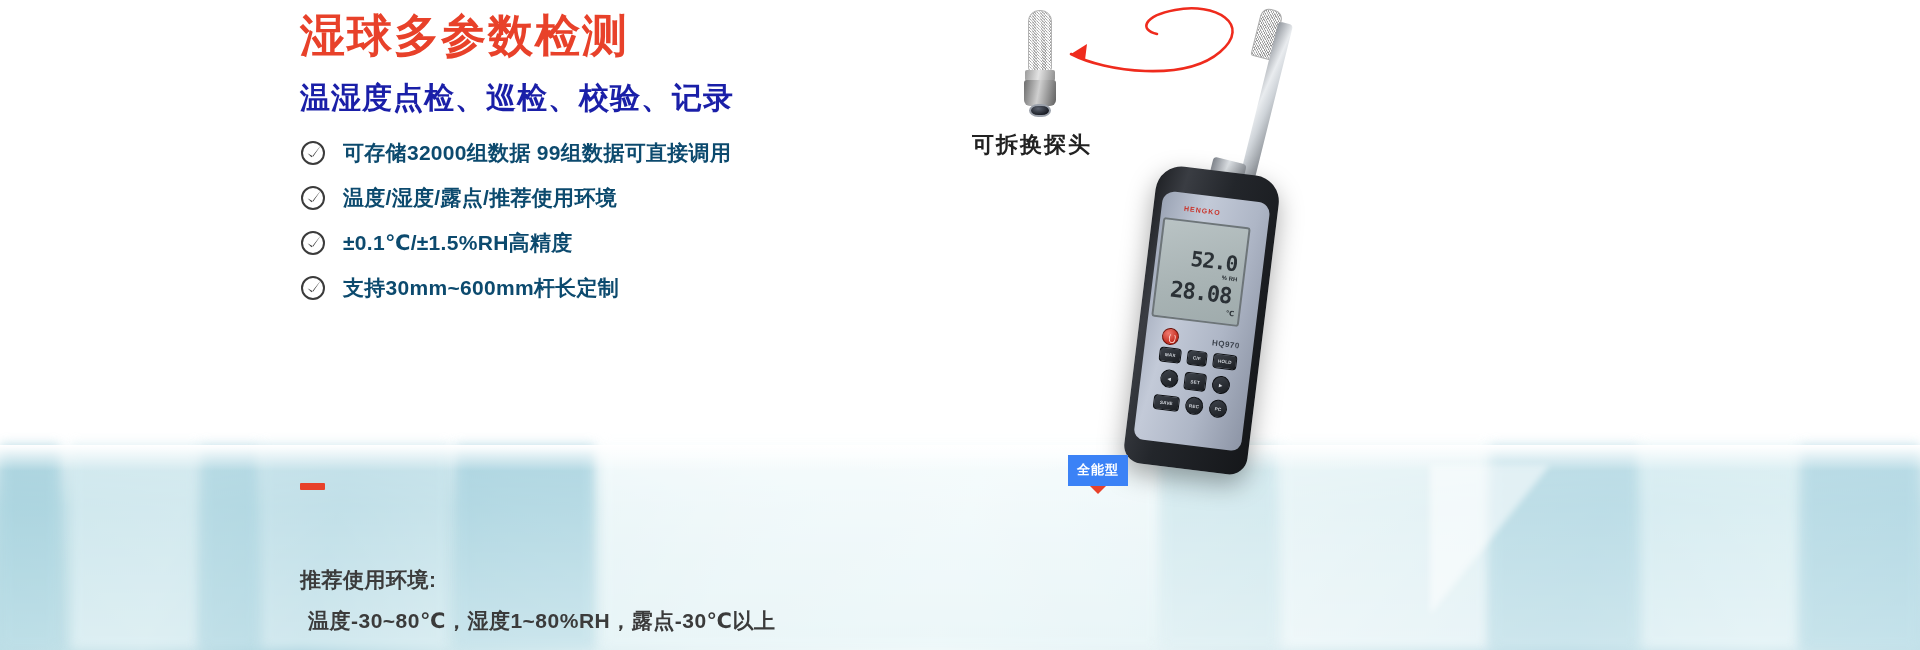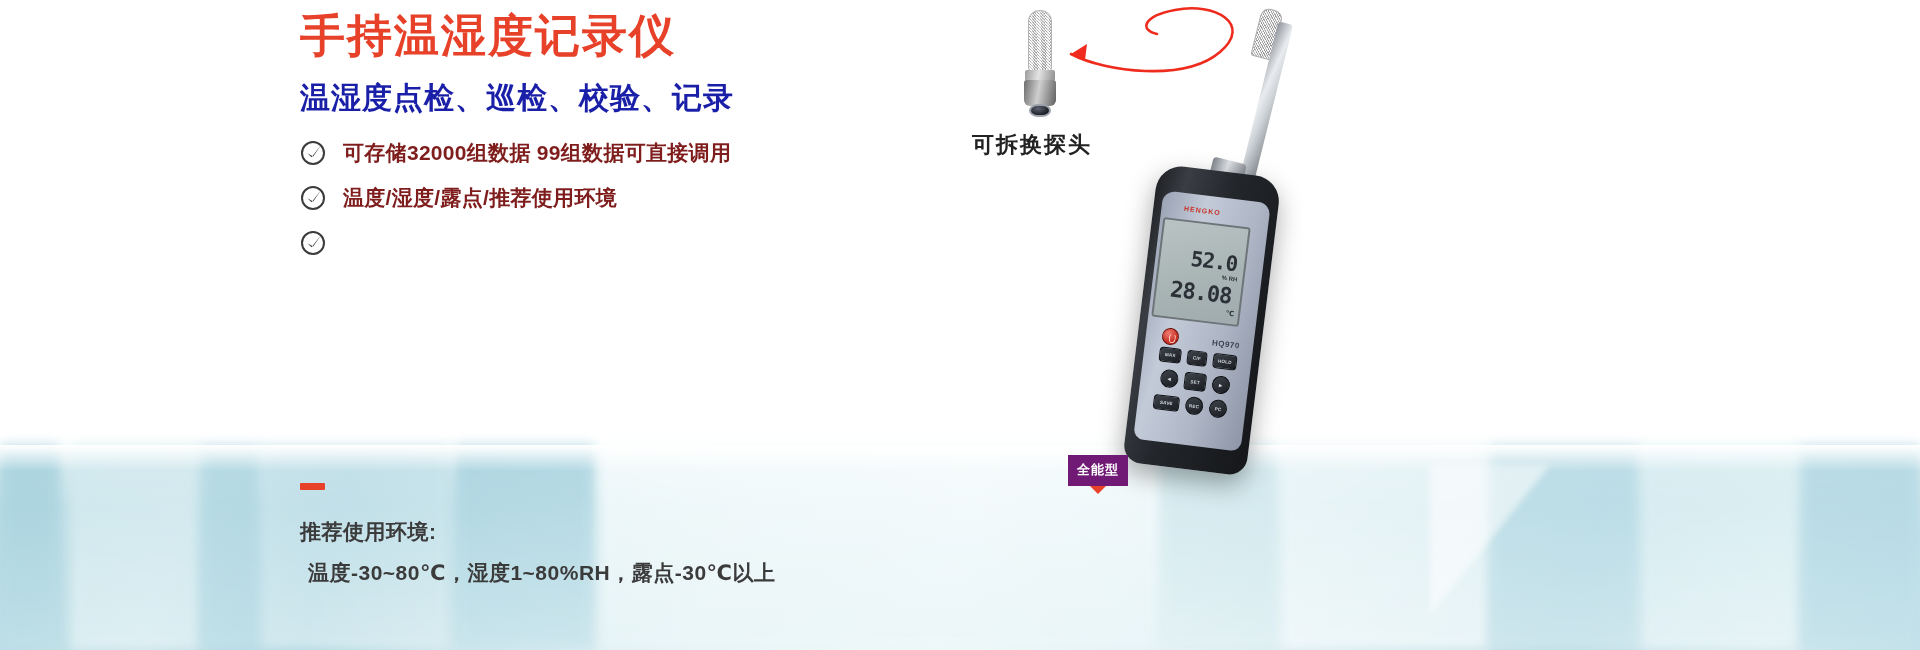--- a/index.html
+++ b/index.html
@@ -67,32 +67,32 @@
   .feat-row {
     display:flex; align-items:center;
     height:45px;
   }
   .feat-icon {
     width:26px; height:26px; flex:0 0 26px;
     margin-right:17px; position:relative;
   }
   .feat-icon svg { display:block; }
   .feat-text {
-    font-size:21px; font-weight:bold; color:#7f1d1d;
+    font-size:21px; font-weight:bold; color:#0c4a6e;
     white-space:nowrap; letter-spacing:0.3px;
   }
 
   .red-dash {
     position:absolute; left:300px; top:483px;
     width:25px; height:7px; background:#e8412a; border-radius:1px;
   }
   .env-block { position:absolute; left:300px; top:518px; }
   .env-title {
     font-size:21px; font-weight:bold; color:#3b3b3b;
-    letter-spacing:0.5px; white-space:nowrap;
+    letter-spacing:0.5px; white-space:nowrap;margin-top:48px;
   }
   .env-line {
     font-size:21px; font-weight:bold; color:#3b3b3b;
     letter-spacing:0.5px; white-space:nowrap;
     margin-top:13px; padding-left:8px;
   }
 
   
   .probe-wrap { position:absolute; left:1000px; top:8px; }
   .probe-mesh {
@@ -232,21 +232,21 @@
     border-radius:4px;
     color:#d6dae0;
     font-size:4.6px; font-weight:bold;
     display:flex; align-items:center; justify-content:center;
     letter-spacing:0.2px;
   }
   .key.round { border-radius:50%; }
 
   .tag-allround {
     position:absolute; left:1068px; top:455px;
-    background:#701a75; color:#fff;
+    background:#3b82f6; color:#fff;
     font-size:13px; font-weight:bold;
     padding:6px 9px 7px 9px;
     letter-spacing:1px;
     white-space:nowrap;
   }
   .tag-allround::after {
     content:""; position:absolute; left:50%; bottom:-8px;
     margin-left:-8px;
     border-left:8px solid transparent;
     border-right:8px solid transparent;
@@ -267,21 +267,21 @@
     <div class="blur-shape bs6"></div>
     <div class="blur-shape bs7"></div>
     <div class="blur-shape bs8"></div>
     <div class="blur-shape bs9"></div>
     <div class="blur-shape bs10"></div>
     <div class="blur-shape bs11"></div>
     <div class="tri-hi"></div>
   </div>
   <div class="band-top-fade"></div>
 
-  <div class="title">手持温湿度记录仪</div>
+  <div class="title">湿球多参数检测</div>
   <div class="subtitle">温湿度点检、巡检、校验、记录</div>
 
   <div class="features">
 
     <div class="feat-row">
       <span class="feat-icon">
         <svg width="26" height="26" viewBox="0 0 26 26">
           <circle cx="13" cy="13" r="11" fill="none" stroke="#3b3b3b" stroke-width="2"></circle>
           <path d="M7.5 13.2 L11.5 17.2 L21.5 4.5 L13.2 16.4 Z" fill="#3b3b3b"></path>
         </svg>
@@ -299,22 +299,32 @@
       <span class="feat-text">温度/湿度/露点/推荐使用环境</span>
     </div>
 
     <div class="feat-row">
       <span class="feat-icon">
         <svg width="26" height="26" viewBox="0 0 26 26">
           <circle cx="13" cy="13" r="11" fill="none" stroke="#3b3b3b" stroke-width="2"></circle>
           <path d="M7.5 13.2 L11.5 17.2 L21.5 4.5 L13.2 16.4 Z" fill="#3b3b3b"></path>
         </svg>
       </span>
-    </div>
-
+      <span class="feat-text">±0.1℃/±1.5%RH高精度</span>
+    </div>
+
+    <div class="feat-row">
+      <span class="feat-icon">
+        <svg width="26" height="26" viewBox="0 0 26 26">
+          <circle cx="13" cy="13" r="11" fill="none" stroke="#3b3b3b" stroke-width="2"></circle>
+          <path d="M7.5 13.2 L11.5 17.2 L21.5 4.5 L13.2 16.4 Z" fill="#3b3b3b"></path>
+        </svg>
+      </span>
+      <span class="feat-text">支持30mm~600mm杆长定制</span>
+    </div>
 
 
   </div>
 
   <div class="red-dash"></div>
 
   <div class="env-block">
     <div class="env-title">推荐使用环境:</div>
     <div class="env-line">温度-30~80℃，湿度1~80%RH，露点-30℃以上</div>
   </div>

